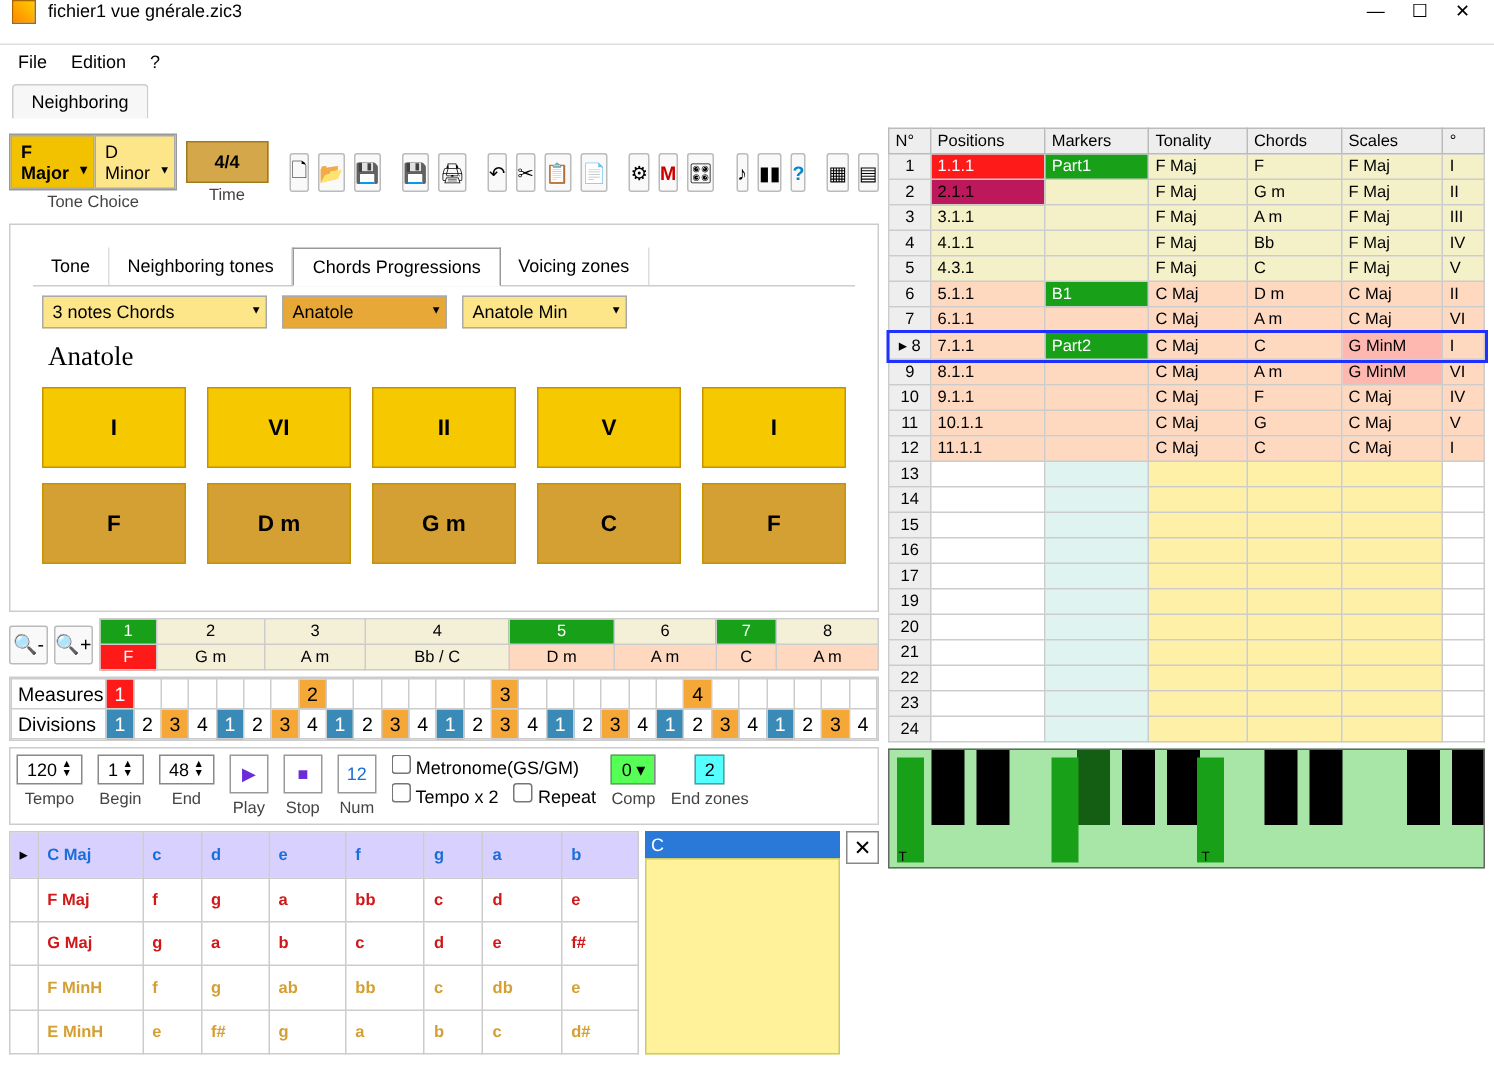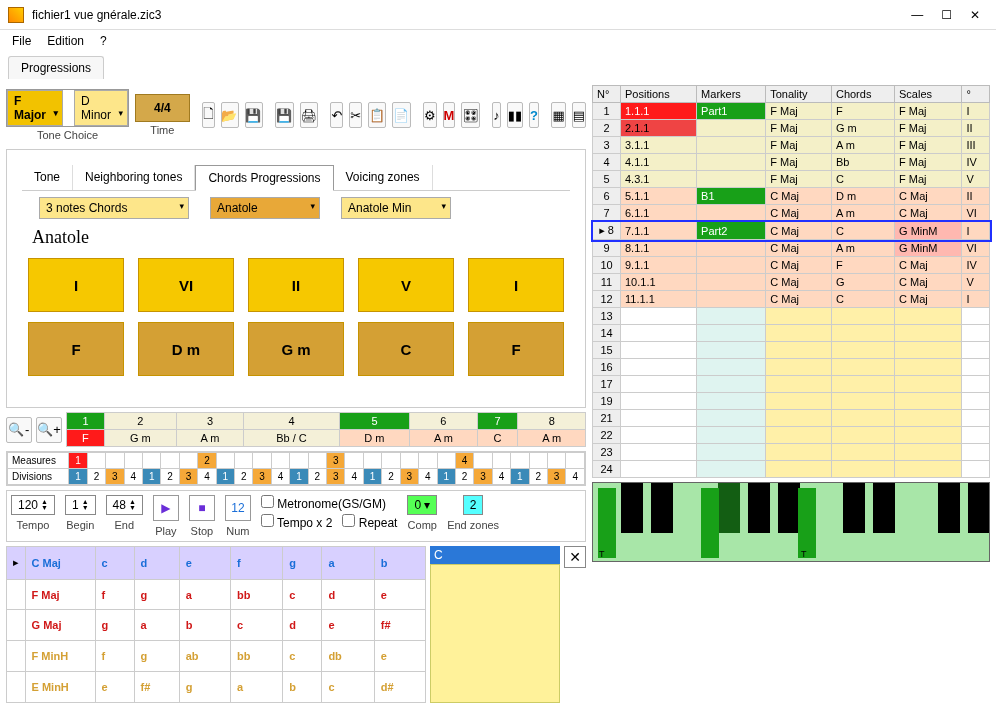--- a/index.html
+++ b/index.html
@@ -1,48 +1,48 @@
 <!DOCTYPE html>
 <html><head>
 <meta charset="utf-8">
 <style>
 * { box-sizing: border-box; margin: 0; padding: 0; font-family: "Segoe UI", Tahoma, sans-serif; font-size: 12px; }
 body { background: #fff; width: 996px; height: 720px; overflow: hidden; position: relative; }
-.titlebar { display: flex; align-items: center; height: 30px; padding: 0 8px; border-bottom: 1px solid #ddd; }
+.titlebar { display: flex; align-items: flex-start; height: 30px; padding: 0 8px; border-bottom: 1px solid #ddd; }
 .titlebar .icon { width: 16px; height: 16px; background: linear-gradient(45deg,#f80,#fc0); margin-right: 8px; border: 1px solid #a60; }
 .titlebar .wbtns { margin-left: auto; display: flex; gap: 18px; padding-right: 8px; }
 .menubar { display: flex; gap: 16px; padding: 4px 12px; }
 .menubar span { cursor: pointer; }
 .tabbar { padding: 4px 8px 0; }
 .tab { display: inline-block; padding: 4px 12px; border: 1px solid #ccc; border-bottom: none; background: #f7f7f7; border-radius: 3px 3px 0 0; }
 .main { display: flex; gap: 6px; padding: 6px; height: calc(100% - 90px); }
 .left { flex: 1; display: flex; flex-direction: column; gap: 4px; min-width: 0; }
 .right { width: 398px; display: flex; flex-direction: column; gap: 4px; }
 .toolbar { display: flex; align-items: center; gap: 6px; padding: 4px 0; }
 .select { border: 1px solid #aaa; background: #f2c200; padding: 3px 16px 3px 6px; position: relative; font-weight: bold; }
-.select.light { background: #fde68a; font-weight: normal; margin-left: 11px; }
+.select.light { background: #fde68a; font-weight: normal; }
 .select::after { content: "▾"; position: absolute; right: 4px; font-size: 9px; }
 .btn44 { background: #d4a84a; border: 1px solid #a07a20; padding: 6px 18px; font-weight: bold; }
 .iconbtn { width: 26px; height: 26px; border: 1px solid #bbb; background: #f9f9f9; display: flex; align-items: center; justify-content: center; border-radius: 2px; font-size: 13px; }
 .sublabel { font-size: 11px; color: #444; text-align: center; margin-top: 2px; }
 .panel { border: 1px solid #ccc; background: #fff; padding: 21px; }
 .tabs2 { display: flex; border-bottom: 1px solid #ccc; margin: -6px -6px 6px; }
 .tabs2 span { padding: 5px 12px; border-right: 1px solid #ddd; cursor: pointer; }
 .tabs2 .active { border: 1px solid #999; border-bottom: 1px solid #fff; margin-bottom: -1px; background: #fff; }
 .anatole-title { font-family: "Papyrus", cursive; font-size: 18px; margin: 8px 4px; }
 .chord-row { display: flex; gap: 14px; margin: 10px 0; }
 .chord-card { flex: 1; height: 54px; display: flex; align-items: center; justify-content: center; font-weight: bold; font-size: 15px; border: 1px solid #c69300; }
 .yellow { background: #f6c800; }
 .ochre { background: #d4a034; }
 .progtable { border: 1px solid #ccc; width: 100%; border-collapse: collapse; }
 .progtable td, .progtable th { border: 1px solid #ccc; text-align: center; padding: 2px 4px; font-size: 11px; }
 .zoom-row { display: flex; align-items: center; gap: 4px; }
 .zoom-row .pt { flex: 1; }
 .divtable { width: 100%; border-collapse: collapse; }
-.divtable td { border: 1px solid #ccc; text-align: center; padding: 2px 0; font-size: 10px; width: 18px; }
+.divtable td { border: 1px solid #ccc; text-align: center; padding: 2px 0; font-size: 13px; width: 18px; }
 .divtable .lbl { background: #fff; text-align: left; padding-left: 4px; width: 60px; }
 .transport { display: flex; align-items: flex-start; gap: 10px; padding: 4px; border: 1px solid #ccc; }
 .spin { display: flex; flex-direction: column; align-items: center; gap: 2px; }
 .spin .box { border: 1px solid #888; padding: 2px 6px; display: flex; align-items: center; gap: 3px; }
 .spin .box .arrs { display: flex; flex-direction: column; font-size: 7px; line-height: 6px; }
 .pbtn { width: 26px; height: 26px; border: 1px solid #999; display: flex; align-items: center; justify-content: center; }
 .grid { border: 1px solid #999; border-collapse: collapse; width: 100%; }
 .grid th { background: #eee; border: 1px solid #bbb; padding: 2px 4px; font-weight: normal; text-align: left; font-size: 11px; }
 .grid td { border: 1px solid #ccc; padding: 2px 4px; font-size: 11px; }
 .chord-notes { border: 1px solid #999; border-collapse: collapse; width: 100%; }
@@ -64,21 +64,21 @@
   </div>
 </div>
 
 <div class="menubar">
   <span>File</span>
   <span>Edition</span>
   <span>?</span>
 </div>
 
 <div class="tabbar">
-  <span class="tab">Progressions</span>
+  <span class="tab">Neighboring</span>
 </div>
 
 <div class="main">
   <div class="left">
 
     <div class="toolbar">
       <div>
         <div style="display:flex;border:1px solid #999">
           <div class="select">F Major</div>
           <div class="select light">D Minor</div>
@@ -382,21 +382,21 @@
             <td style="background: rgb(238, 238, 238); text-align: center; width: 28px;">1</td>
             <td style="background: rgb(255, 26, 26); color: rgb(255, 255, 255);">1.1.1</td>
             <td style="background: rgb(24, 160, 24); color: rgb(255, 255, 255);">Part1</td>
             <td style="background: rgb(244, 240, 200);">F Maj</td>
             <td style="background: rgb(244, 240, 200);">F</td>
             <td style="background: rgb(244, 240, 200);">F Maj</td>
             <td style="background: rgb(244, 240, 200);">I</td>
           </tr>
           <tr>
             <td style="background: rgb(238, 238, 238); text-align: center; width: 28px;">2</td>
-            <td style="background: #ef4444; margin-left: 19px;">2.1.1</td>
+            <td style="background: #be185d; margin-left: 19px;">2.1.1</td>
             <td style="background: rgb(244, 240, 200);"></td>
             <td style="background: rgb(244, 240, 200);">F Maj</td>
             <td style="background: rgb(244, 240, 200);">G m</td>
             <td style="background: rgb(244, 240, 200);">F Maj</td>
             <td style="background: rgb(244, 240, 200);">II</td>
           </tr>
           <tr>
             <td style="background: rgb(238, 238, 238); text-align: center; width: 28px;">3</td>
             <td style="background: rgb(244, 240, 200);">3.1.1</td>
             <td style="background: rgb(244, 240, 200);"></td>
@@ -526,20 +526,29 @@
             <td style="background: rgb(238, 238, 238); text-align: center; width: 28px;">17</td>
             <td style="background: rgb(255, 255, 255);"></td>
             <td style="background: rgb(223, 244, 240);"></td>
             <td style="background: rgb(255, 240, 168);"></td>
             <td style="background: rgb(255, 240, 168);"></td>
             <td style="background: rgb(255, 240, 168);"></td>
             <td style="background: rgb(255, 255, 255);"></td>
           </tr>
           <tr>
             <td style="background: rgb(238, 238, 238); text-align: center; width: 28px;">19</td>
+            <td style="background: rgb(255, 255, 255);"></td>
+            <td style="background: rgb(223, 244, 240);"></td>
+            <td style="background: rgb(255, 240, 168);"></td>
+            <td style="background: rgb(255, 240, 168);"></td>
+            <td style="background: rgb(255, 240, 168);"></td>
+            <td style="background: rgb(255, 255, 255);"></td>
+          </tr>
+          <tr>
+            <td style="background: rgb(238, 238, 238); text-align: center; width: 28px;">20</td>
             <td style="background: rgb(255, 255, 255);"></td>
             <td style="background: rgb(223, 244, 240);"></td>
             <td style="background: rgb(255, 240, 168);"></td>
             <td style="background: rgb(255, 240, 168);"></td>
             <td style="background: rgb(255, 240, 168);"></td>
             <td style="background: rgb(255, 255, 255);"></td>
           </tr>
           <tr>
             <td style="background: rgb(238, 238, 238); text-align: center; width: 28px;">21</td>
             <td style="background: rgb(255, 255, 255);"></td>

